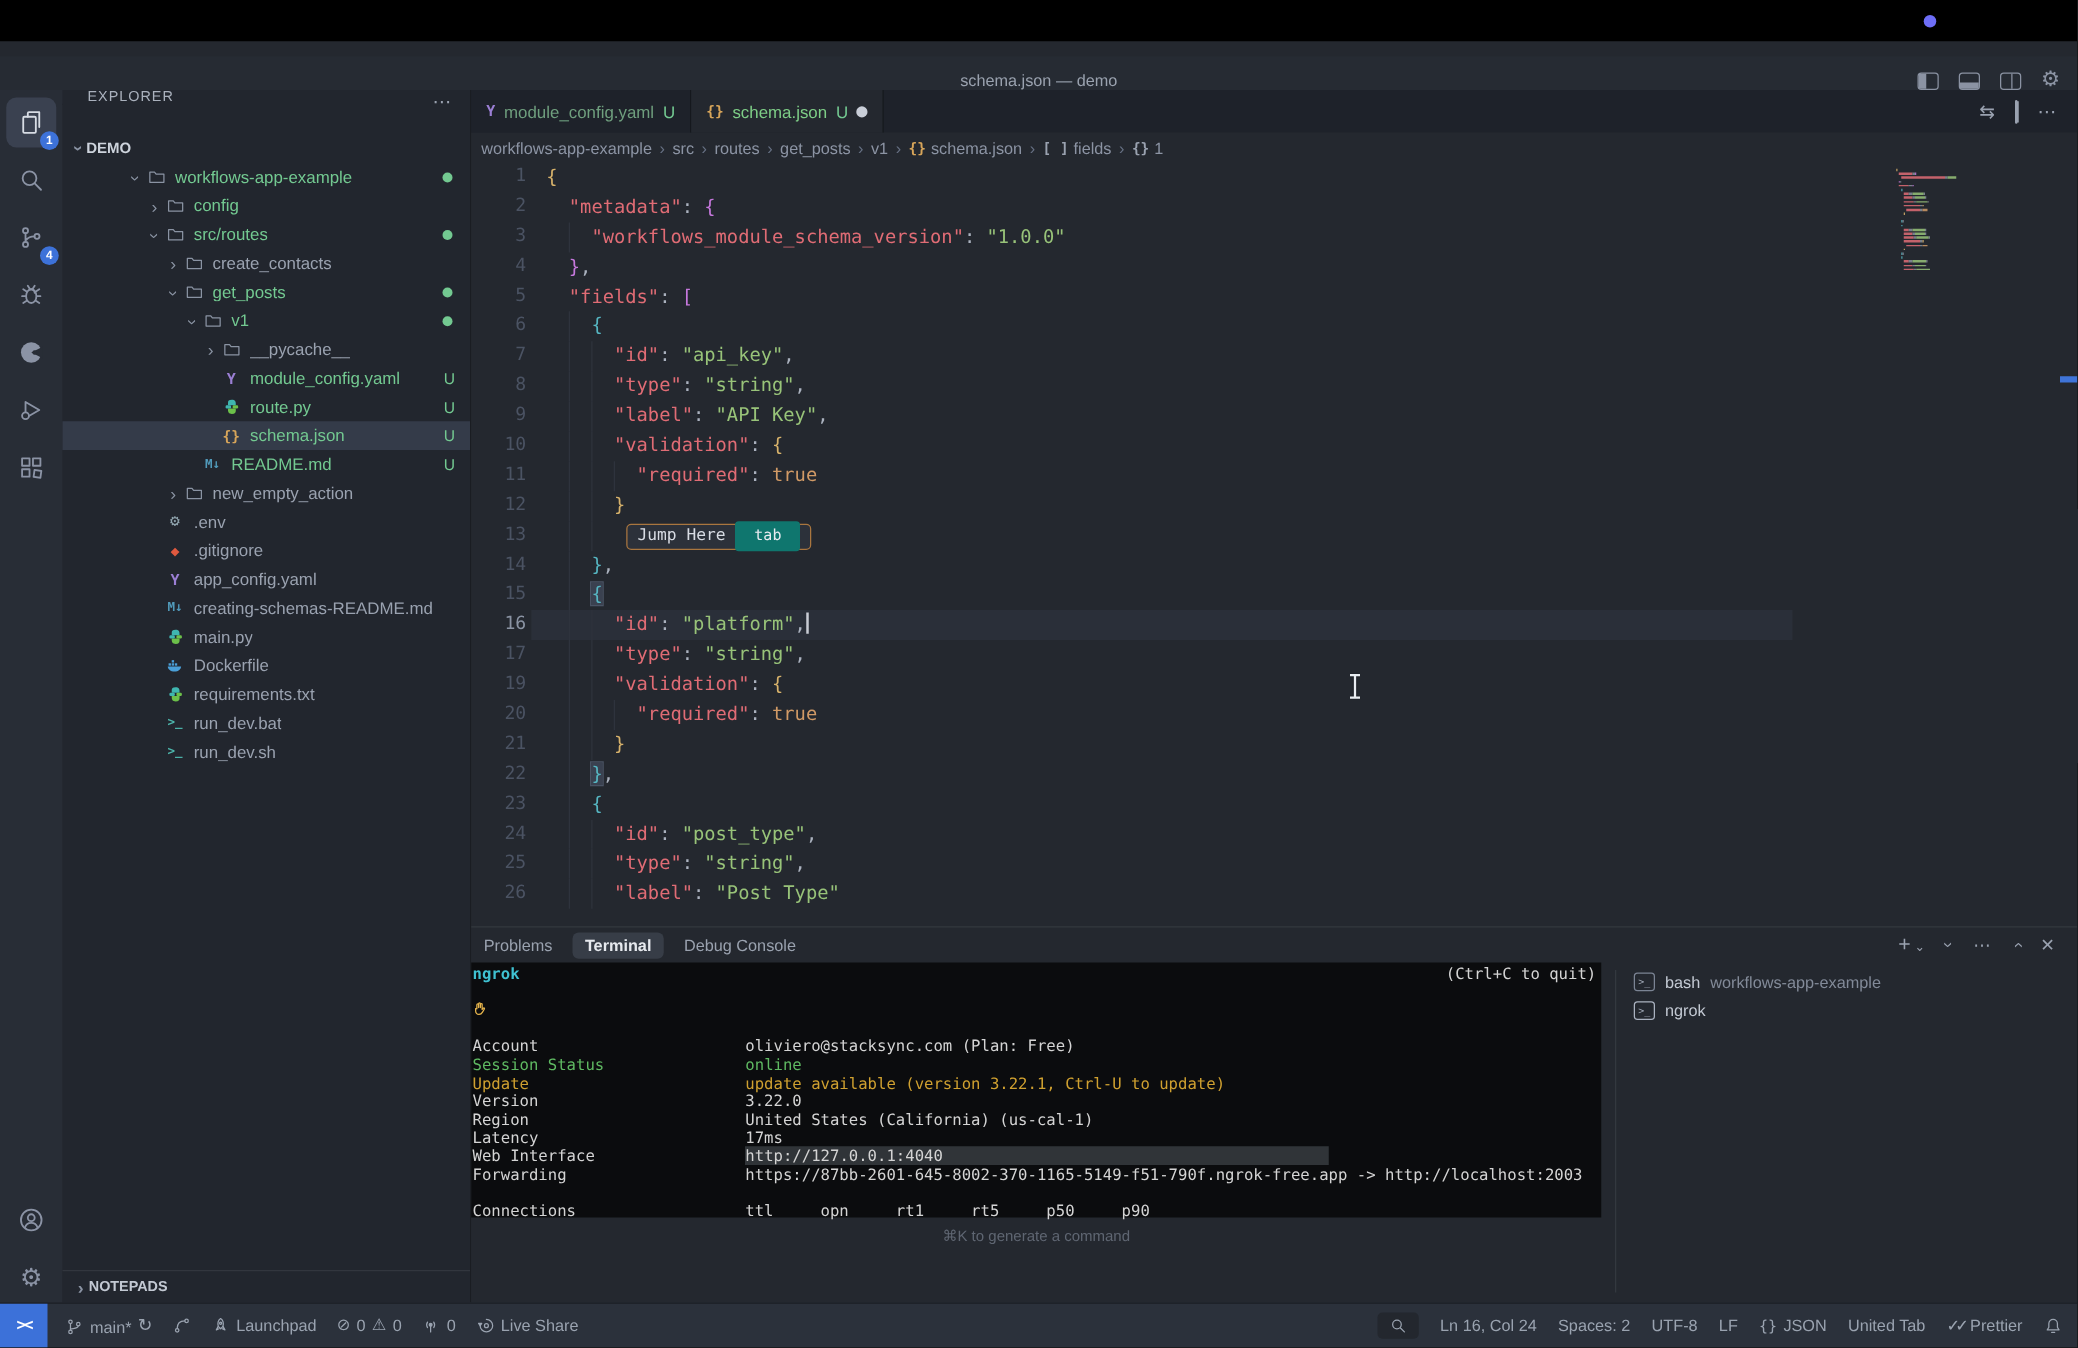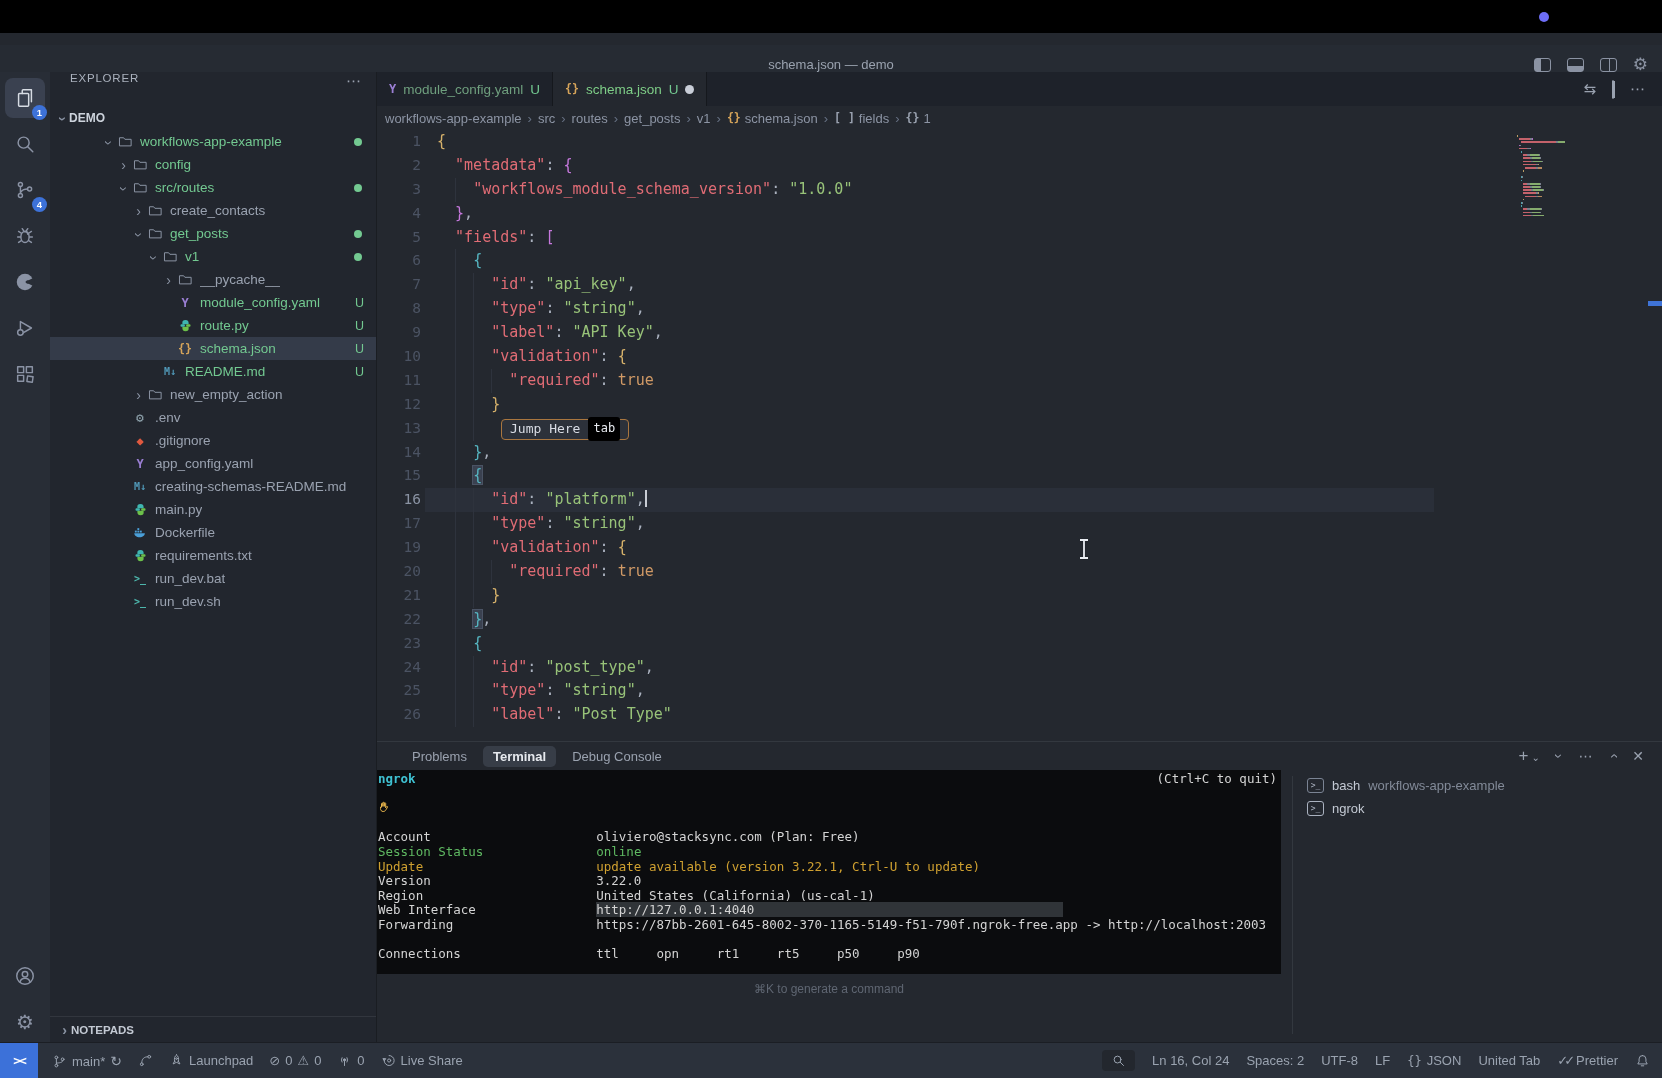--- a/index.html
+++ b/index.html
@@ -71,29 +71,29 @@
   .cl.current .ln { color:#8a93a3; }
   .cl .ct { position:absolute; left:60px; top:0; }
   .cl.current .hlband { position:absolute; left:48px; width:1009px; top:0; bottom:0; background:#2a2f39; }
   .guide { position:absolute; top:0; bottom:0; width:1px; background:#2e333d; }
   .tok.sp { color:#abb2bf; } .tok.k { color:#e06c75; } .tok.s { color:#98c379; }
   .tok.t { color:#d19a66; } .tok.g { color:#d7b26b; } .tok.p { color:#c678dd; } .tok.c { color:#56b6c2; }
   .tok.cm { color:#56b6c2; background:#3a4150; outline:1px solid #4a5364; }
   .caret { display:inline-block; width:2px; height:17px; background:#c8ccd4; vertical-align:-3px; }
   .ghost-hint { position:absolute; left:124px; top:2px; height:21px; display:inline-flex; align-items:center; gap:8px;
     border:1px solid #a9763f; border-radius:4px; background:#2c313a; padding:0 8px; font-size:13px; color:#d8dce4; }
-  .ghost-badge { background:#000000; border-radius:3px; padding:0 5px; font-size:12px; color:#e8ebf0; }
+  .ghost-badge { background:#0f766e; border-radius:3px; padding:0 15px; font-size:12px; color:#e8ebf0; }
   .minimap { position:absolute; left:1140px; top:5px; width:90px; }
   .mm-row { height:1.7px; margin-bottom:1.5px; white-space:nowrap; font-size:0; }
   .mm-seg { display:inline-block; height:1.7px; opacity:.85; }
   .scroll-ind { position:absolute; right:0; top:229px; width:14px; height:5px; background:#3f74d8; }
   .mouse-cursor { position:absolute; left:700px; top:466px; }
 
   
-  .panel { position:absolute; left:0; right:0; bottom:0; height:301px; background:#24282f; border-top:1px solid #33383f;padding-left:25px; }
+  .panel { position:absolute; left:0; right:0; bottom:0; height:301px; background:#24282f; border-top:1px solid #33383f; }
   .panel-header { height:28px; display:flex; align-items:center; gap:6px; padding-left:0; font-size:13px; }
   .panel-tab { padding:3px 10px; border-radius:5px; color:#9aa2af; }
   .panel-tab.active { background:#373d47; color:#e6e9ee; font-weight:bold; }
   .panel-actions { margin-left:auto; display:flex; align-items:center; gap:17px; padding-right:18px; color:#9aa2b0; font-size:14px; }
   .terminal-black { position:absolute; left:0; top:28px; width:904px; height:204px; background:#0b0c0e;
     font-family:"DejaVu Sans Mono",monospace; font-size:12.5px; line-height:14.6px; color:#d4d4d4; padding:2px 0 0 1px; }
   .tl { white-space:pre; position:relative; }
   .tl .tr-right { position:absolute; right:4px; top:0; }
   .ts.g { color:#5fb962; } .ts.y { color:#cfa030; } .ts.m { color:#d066d6; }
   .ts.c { color:#3fc1d1; font-weight:bold; } .ts.hl { background:#303438; }
@@ -544,20 +544,21 @@
           <div class="tl">&nbsp;</div>
           <div class="tl"><svg width="12" height="12" viewBox="0 0 24 24" fill="#e8b64c" style="vertical-align:-1px">
               <path d="M7 12V5.5a1.4 1.4 0 012.8 0V10M9.8 10V4a1.4 1.4 0 012.8 0v6M12.6 10V5a1.4 1.4 0 012.8 0v8M15.4 13l2-2c.8-.8 2.3.2 1.6 1.4l-3 5c-1.2 2.2-3 3.6-5.6 3.6-3.5 0-5.4-2.5-5.4-6v-3l2-.5" stroke="#e8b64c" stroke-width="2" fill="none" stroke-linecap="round"></path>
             </svg></div>
           <div class="tl">&nbsp;</div>
           <div class="tl"><span class="ts d">Account                      oliviero@stacksync.com (Plan: Free)</span></div>
           <div class="tl"><span class="ts g">Session Status</span><span class="ts d">               </span><span class="ts g">online</span></div>
           <div class="tl"><span class="ts y">Update                       update available (version 3.22.1, Ctrl-U to update)</span></div>
           <div class="tl"><span class="ts d">Version                      3.22.0</span></div>
           <div class="tl"><span class="ts d">Region                       United States (California) (us-cal-1)</span></div>
+          <div class="tl"><span class="ts d">Latency                      17ms</span></div>
           <div class="tl"><span class="ts d">Web Interface                </span><span class="ts hl">http://127.0.0.1:4040                                         </span></div>
           <div class="tl"><span class="ts d">Forwarding                   https://87bb-2601-645-8002-370-1165-5149-f51-790f.ngrok-free.app -&gt; http://localhost:2003</span></div>
           <div class="tl">&nbsp;</div>
           <div class="tl"><span class="ts d">Connections                  ttl     opn     rt1     rt5     p50     p90</span></div>
         </div>
       <div class="term-hint">⌘K to generate a command</div>
       <div class="term-divider"></div>
       <div class="term-list" id="term-list">
           <div class="term-row">
             <span class="t-ico">&gt;_</span>

